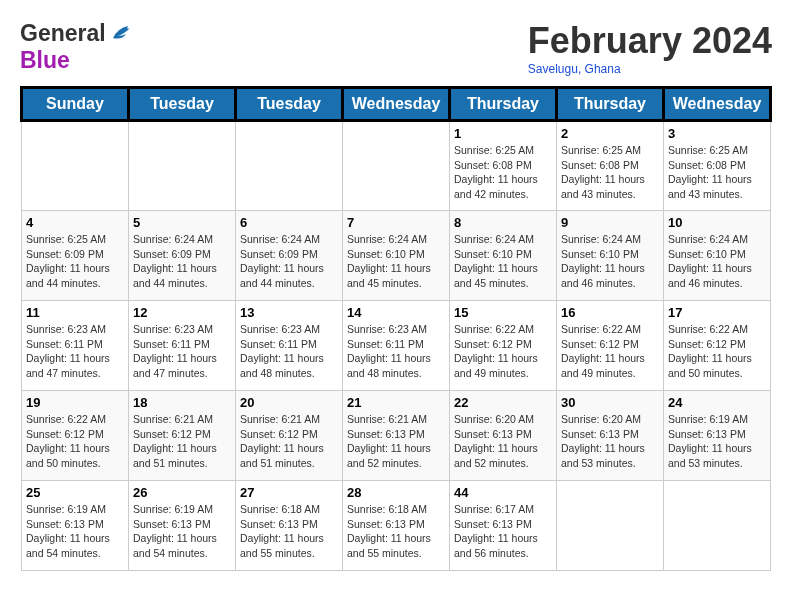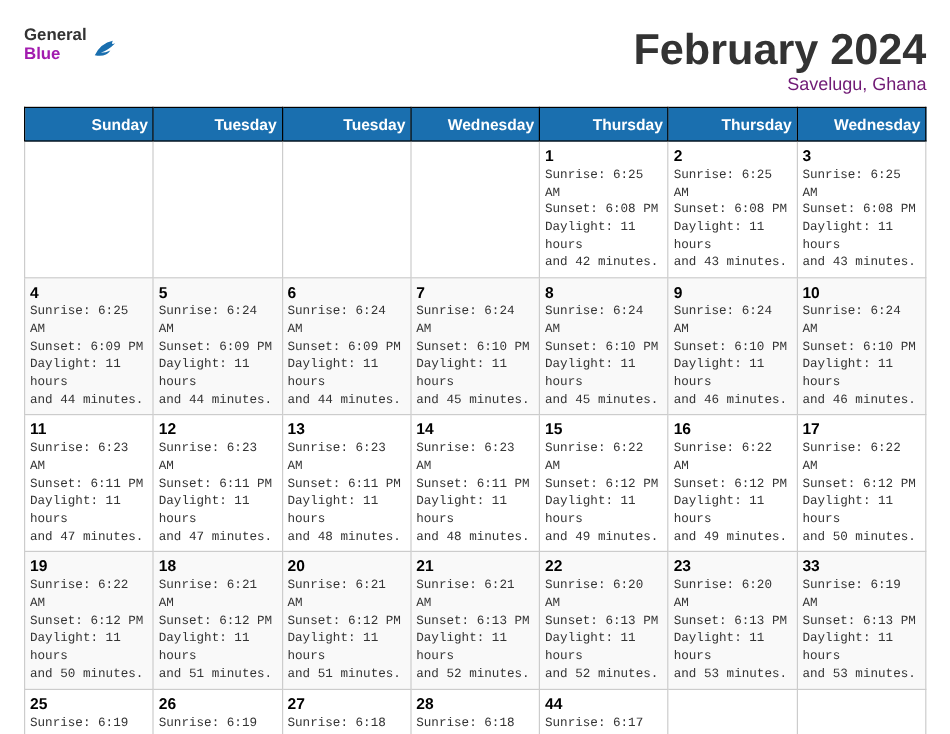--- a/index.html
+++ b/index.html
@@ -11,54 +11,54 @@
       padding: 20px;
     }
     .header {
       display: flex;
       justify-content: space-between;
       align-items: flex-start;
       margin-bottom: 10px;
     }
     .logo {
       display: flex;
-      align-items: flex-end;
-      font-size: 14px;
+      align-items: flex-start;
+      font-size: 23px;
       font-weight: bold;
       color: #333;
     }
     .logo-general { color: #333; }
     .logo-blue { color: #a21caf; }
     .logo-bird {
       width: 30px;
       height: 24px;
       margin-left: 2px;
     }
-    .title-area { text-align: right; margin-left: 30px; }
+    .title-area { text-align: left; margin-left: 30px; }
     .month-title {
       font-size: 36px;
       font-weight: bold;
       color: #333;
     }
     .subtitle {
-      font-size: 15px;
-      color: #701a75;
+      font-size: 12px;
+      color: #1d4ed8;
     }
     table {
       width: 100%;
       border-collapse: collapse;
       font-size: 11px;
     }
     thead tr th {
       background-color: #1a6faf;
       color: #fff;
       padding: 6px 4px;
-      text-align: right;
-      font-size: 13px;
-      border: 1px solid #000000;
+      text-align: center;
+      font-size: 16px;
+      border: 3px solid #000000;
     }
     tbody tr td {
       border: 1px solid #ccc;
       vertical-align: top;
       padding: 4px;
       height: 90px;
       width: calc(100% / 7);
       background: #fff;
     }
     tbody tr:nth-child(even) td {
@@ -66,21 +66,20 @@
     }
     .day-number {
       font-weight: bold;
       font-size: 13px;
       margin-bottom: 2px;
     }
     .day-info {
       font-size: 10.5px;
       color: #333;
       line-height: 1.4;
-      font-family: Liberation Mono, monospace;
     }
     .empty-cell { background: #fff !important; }
   </style>
 </head>
 <body>
 
 <div class="header">
   <div class="logo">
     <div>
       <span class="logo-general">General</span><br>
@@ -202,25 +201,25 @@
         </td>
         <td>
           <div class="day-number">21</div>
           <div class="day-info">Sunrise: 6:21 AM<br>Sunset: 6:13 PM<br>Daylight: 11 hours<br>and 52 minutes.</div>
         </td>
         <td>
           <div class="day-number">22</div>
           <div class="day-info">Sunrise: 6:20 AM<br>Sunset: 6:13 PM<br>Daylight: 11 hours<br>and 52 minutes.</div>
         </td>
         <td>
-          <div class="day-number">23</div>
+          <div class="day-number">30</div>
           <div class="day-info">Sunrise: 6:20 AM<br>Sunset: 6:13 PM<br>Daylight: 11 hours<br>and 53 minutes.</div>
         </td>
         <td>
-          <div class="day-number">33</div>
+          <div class="day-number">24</div>
           <div class="day-info">Sunrise: 6:19 AM<br>Sunset: 6:13 PM<br>Daylight: 11 hours<br>and 53 minutes.</div>
         </td>
       </tr>
       <tr>
         <td>
           <div class="day-number">25</div>
           <div class="day-info">Sunrise: 6:19 AM<br>Sunset: 6:13 PM<br>Daylight: 11 hours<br>and 54 minutes.</div>
         </td>
         <td>
           <div class="day-number">26</div>

